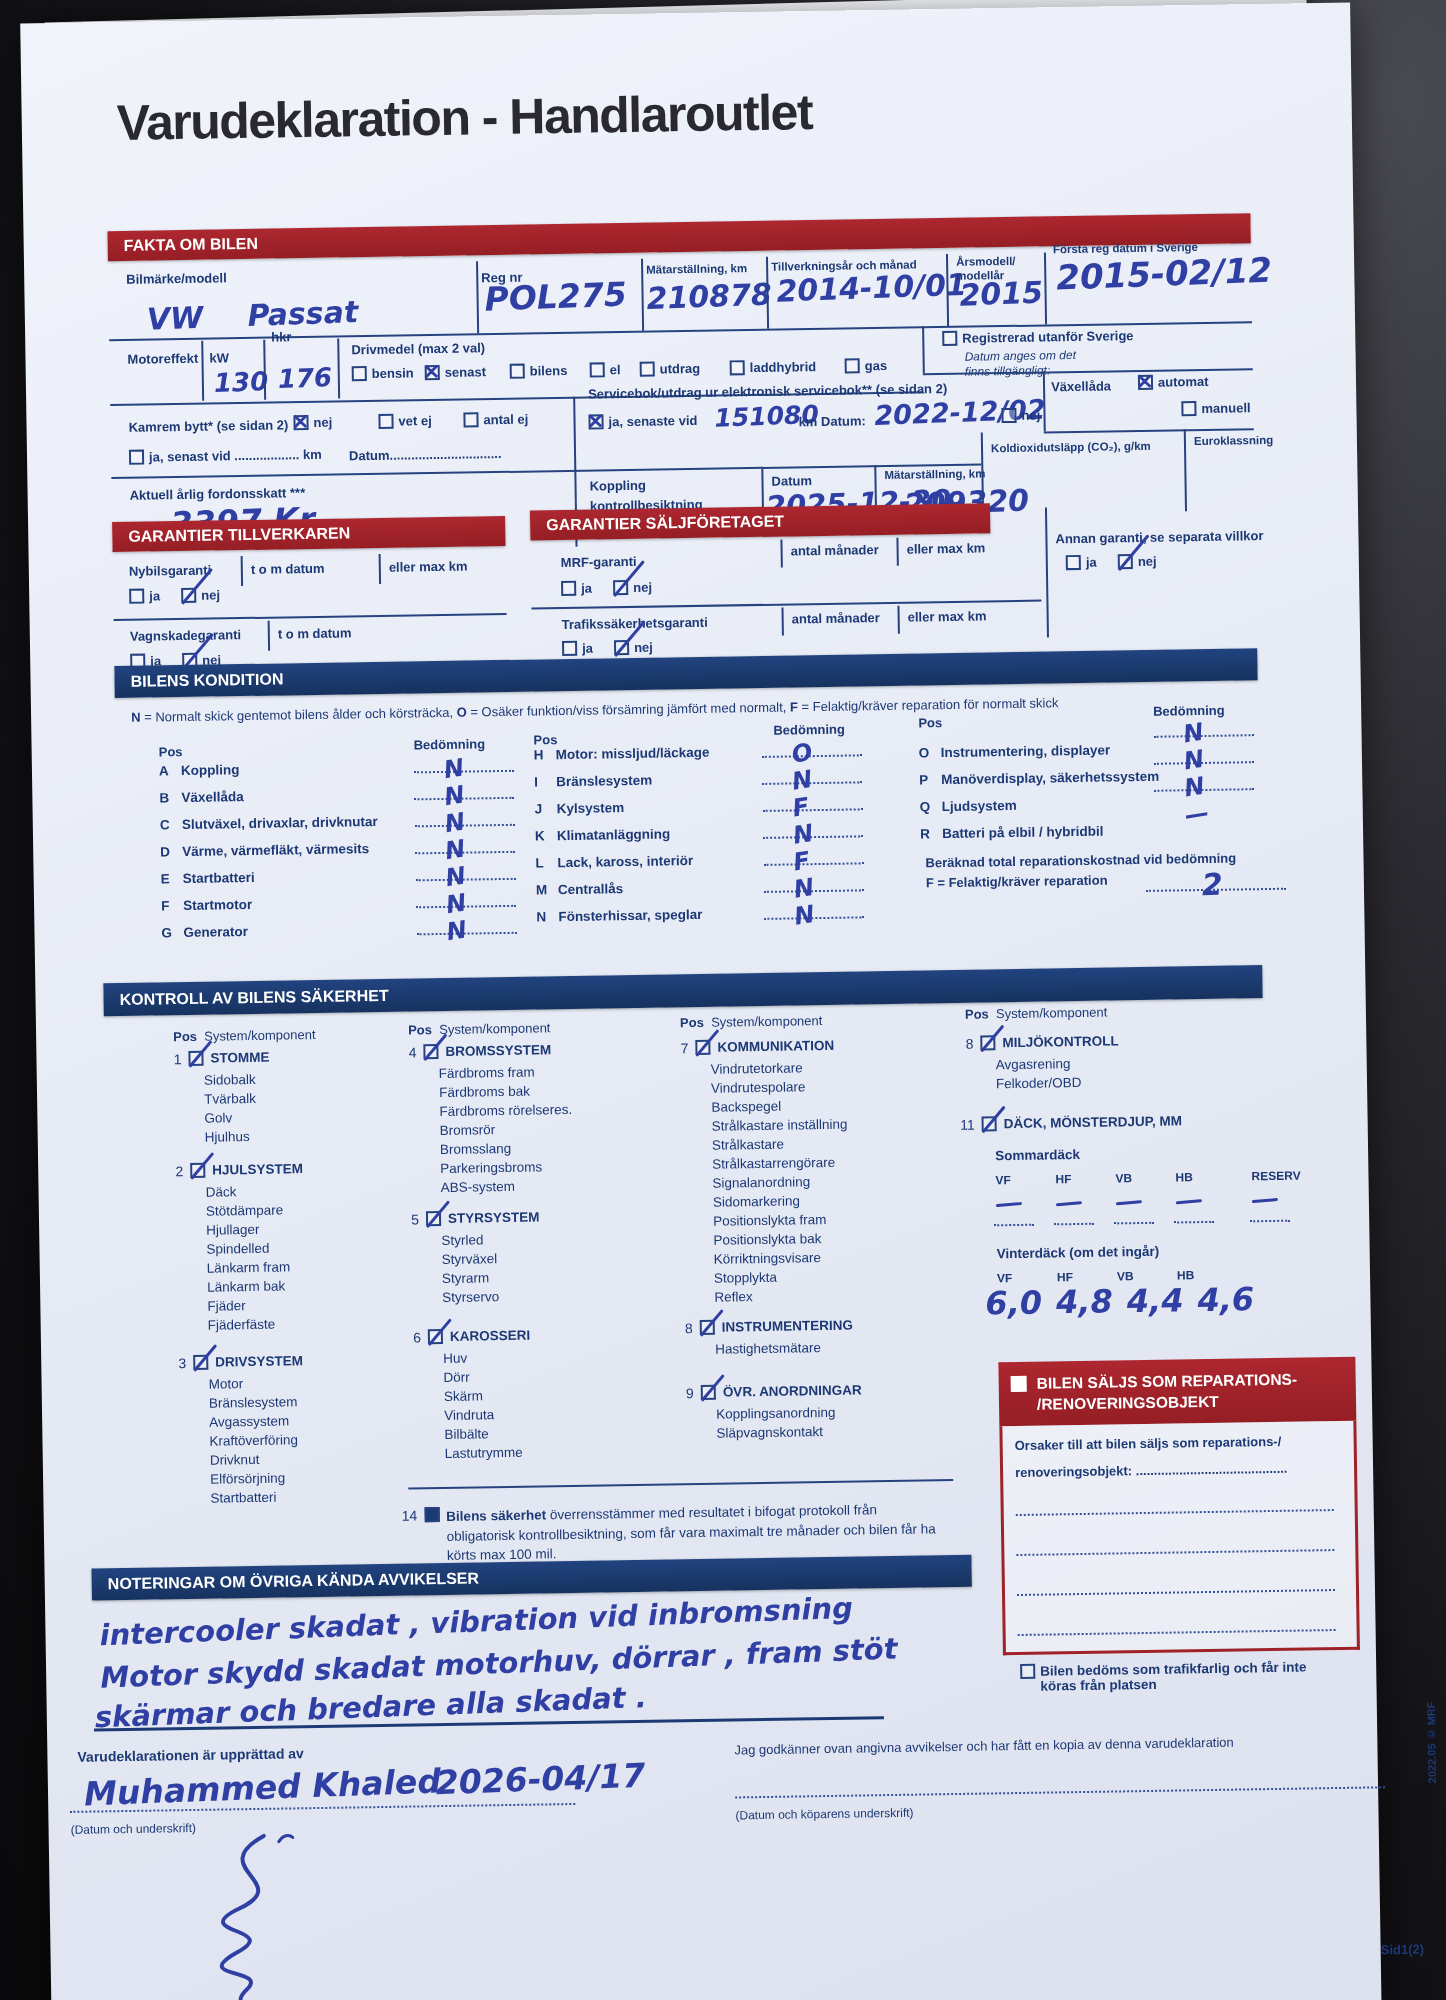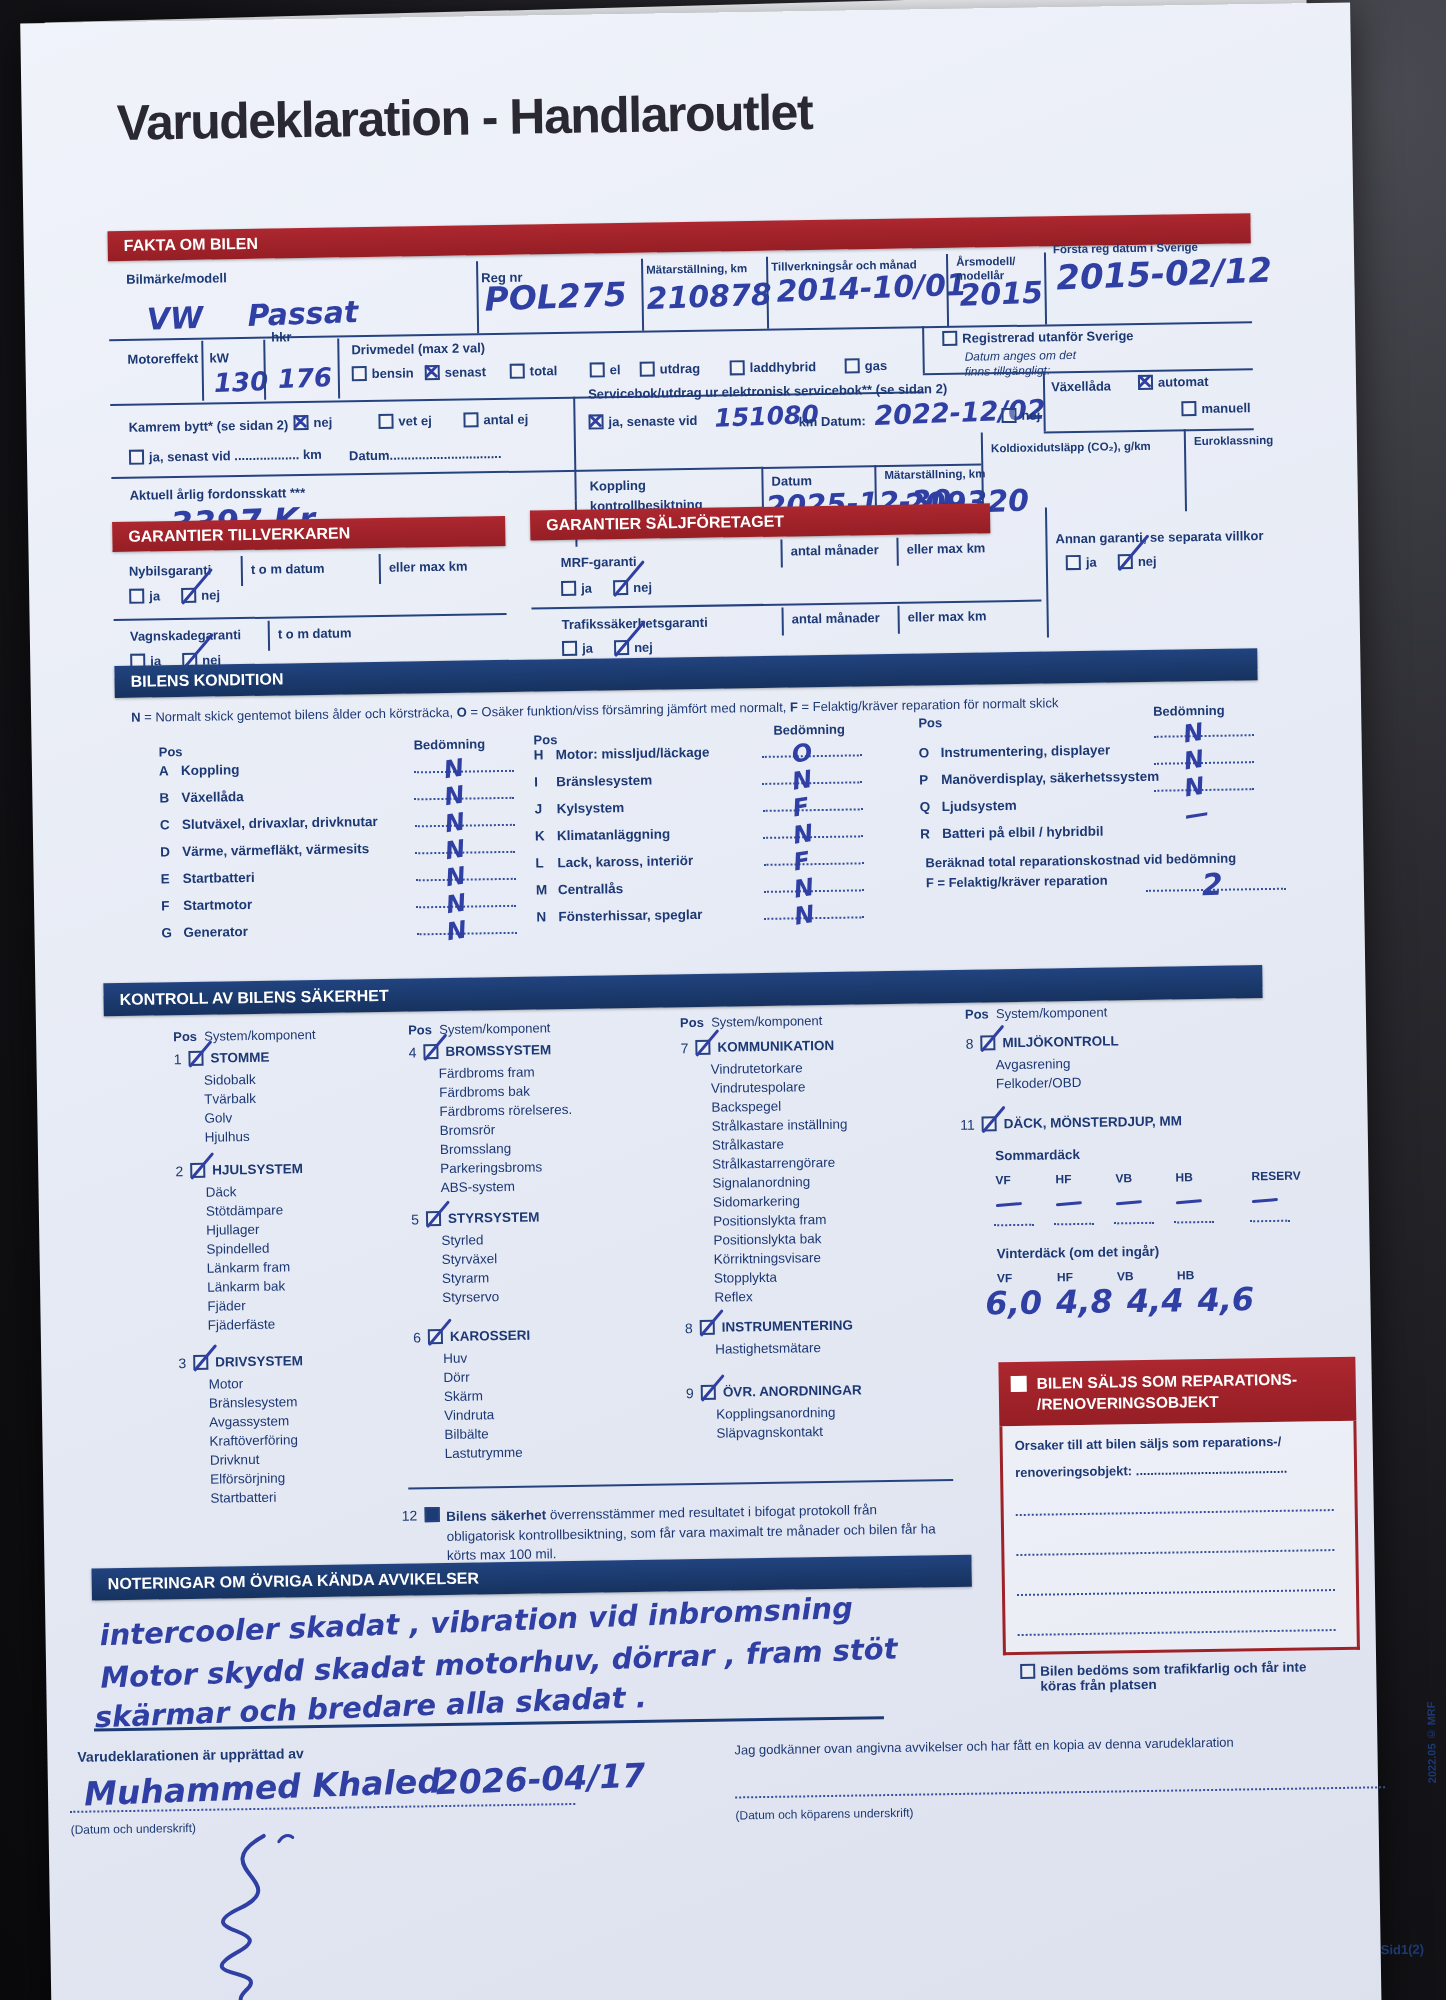--- a/index.html
+++ b/index.html
@@ -106,21 +106,21 @@
   <span class="opt" style="left:326px;top:348px">
       <span class="cb"></span>
       <span class="lb">bensin</span>
     </span>
   <span class="opt" style="left:399px;top:348px">
       <span class="cb xm"></span>
       <span class="lb">senast</span>
     </span>
   <span class="opt" style="left:484px;top:348px">
       <span class="cb"></span>
-      <span class="lb">total</span>
+      <span class="lb">bilens</span>
     </span>
   <span class="opt" style="left:564px;top:348px">
       <span class="cb"></span>
       <span class="lb">el</span>
     </span>
   <span class="opt" style="left:614px;top:348px">
       <span class="cb"></span>
       <span class="lb">utdrag</span>
     </span>
   <span class="opt" style="left:704px;top:348px">
@@ -471,21 +471,21 @@
       <div class="si">Dörr</div>
       <div class="si">Skärm</div>
       <div class="si">Vindruta</div>
       <div class="si">Bilbälte</div>
       <div class="si">Lastutrymme</div>
     </div>
   </div>
   <div class="hl" style="left:365px;top:1470px;width:545px"></div>
   <div class="p" style="left:358px;top:1490px;width:580px">
     <div class="gh">
-        <span class="gn">12</span>
+        <span class="gn">14</span>
         <span class="cb fill"></span>
       <span style="font-size:13.5px;color:#1d3975;line-height:1.45;width:490px;display:inline-block">
         <b>Bilens säkerhet</b><span> överrensstämmer med resultatet i bifogat protokoll från obligatorisk kontrollbesiktning, som får vara maximalt tre månader och bilen får ha körts max 100 mil.</span>
       </span>
     </div>
   </div>
 
   <div class="p" style="left:637px;top:1027px">
     <div class="gh">
         <span class="gn">7</span>

